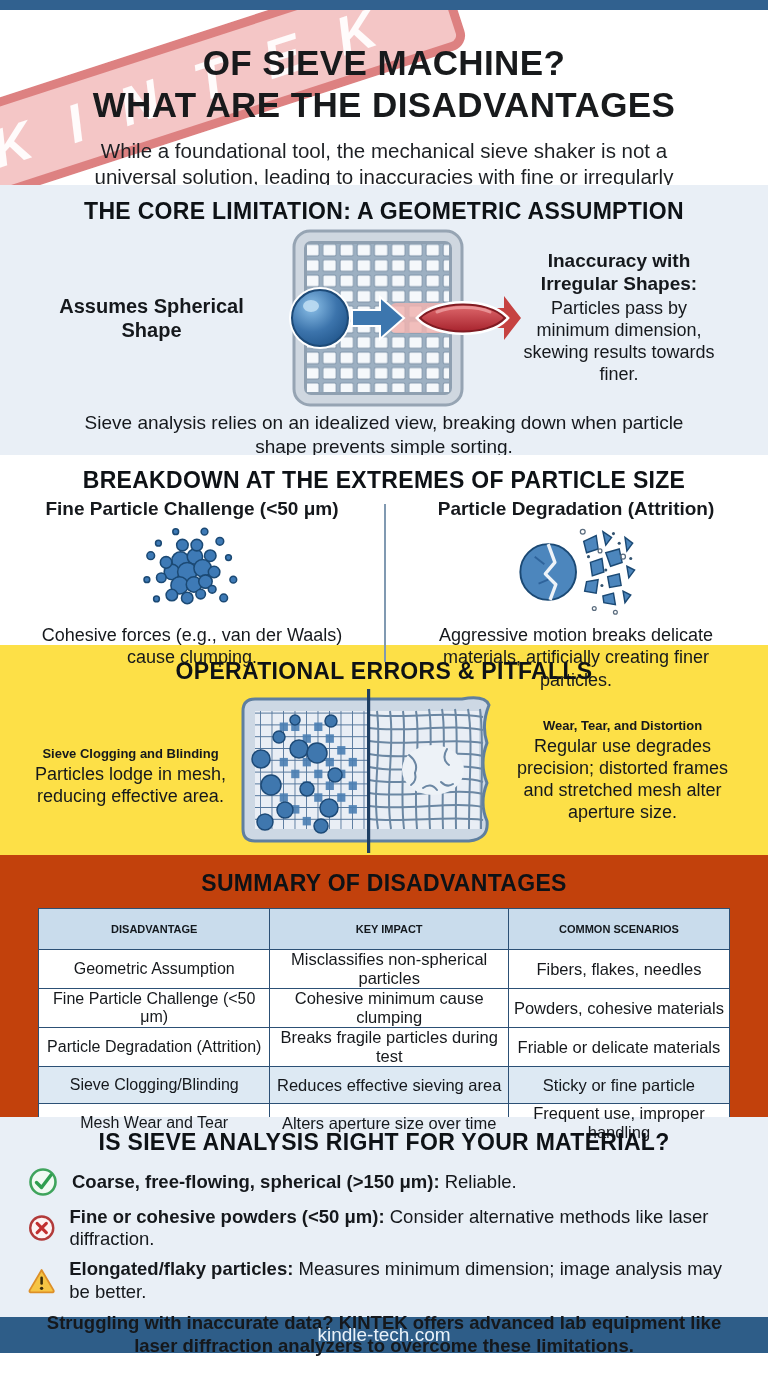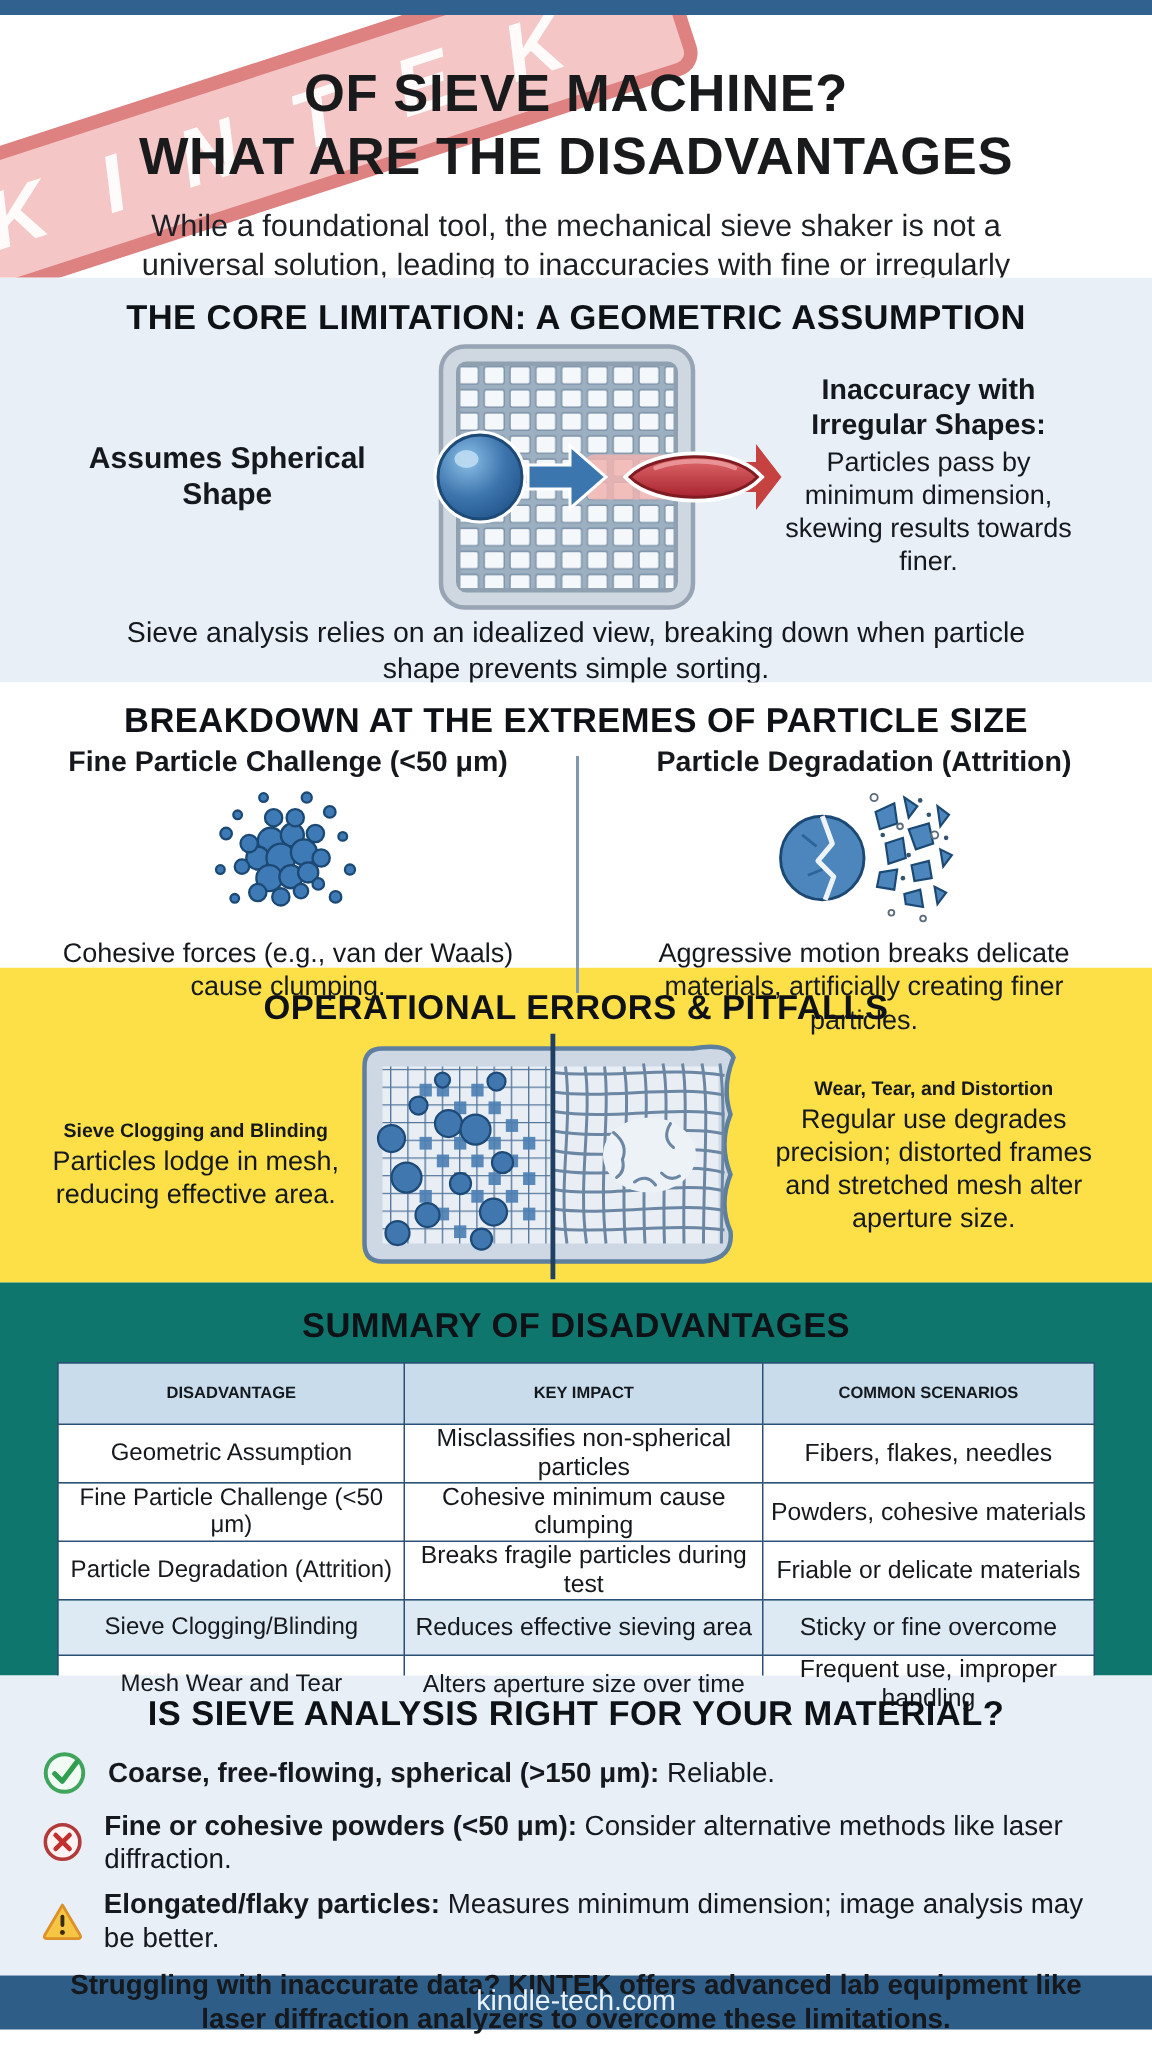--- a/index.html
+++ b/index.html
@@ -38,21 +38,21 @@
   .s2-col .cb { font-size:18px; line-height:1.24; margin-top:4px; }
 
   .s3 { height:210px; background:#fde047; padding-top:13px; }
   .s3-row { display:flex; align-items:center; justify-content:center; gap:6px; margin-top:4px; }
   .s3-side { text-align:center; }
   .s3-side.left { width:200px;margin-top:12px; }
   .s3-side.right { width:230px; }
   .s3-side .sh { font-size:13px; font-weight:bold; line-height:1.2; }
   .s3-side .sb { font-size:18px; line-height:1.22; margin-top:3px; }
 
-  .s4 { height:262px; background:#0f766e; padding-top:15px; }
+  .s4 { height:262px; background:#c2410c; padding-top:15px; }
   table.sum { width:692px; margin:11px auto 0; border-collapse:collapse; }
   table.sum th, table.sum td { border:1.8px solid #2c5075; text-align:center; }
   table.sum th { background:#c9dcec; font-size:11px; font-weight:bold; height:41px; color:#13181d; }
   table.sum td { font-size:16.5px; height:37px; background:#ffffff; }
   table.sum td.c1 { font-weight:normal; font-size:16px; width:33.5%; }
   table.sum td.c2 { width:34.5%; }
   table.sum td.c3 { width:32%; }
   table.sum tr.tint td { background:#dde9f3; }
 
   .s5 { height:200px; background:#e9eff6; padding-top:12px; }
@@ -316,21 +316,21 @@
           <td class="c3">Powders, cohesive materials</td>
         </tr>
         <tr>
           <td class="c1">Particle Degradation (Attrition)</td>
           <td class="c2">Breaks fragile particles during test</td>
           <td class="c3">Friable or delicate materials</td>
         </tr>
         <tr class="tint">
           <td class="c1">Sieve Clogging/Blinding</td>
           <td class="c2">Reduces effective sieving area</td>
-          <td class="c3">Sticky or fine overcome</td>
+          <td class="c3">Sticky or fine particle</td>
         </tr>
         <tr>
           <td class="c1">Mesh Wear and Tear</td>
           <td class="c2">Alters aperture size over time</td>
           <td class="c3">Frequent use, improper handling</td>
         </tr>
       </tbody>
     </table>
   </div>
 

